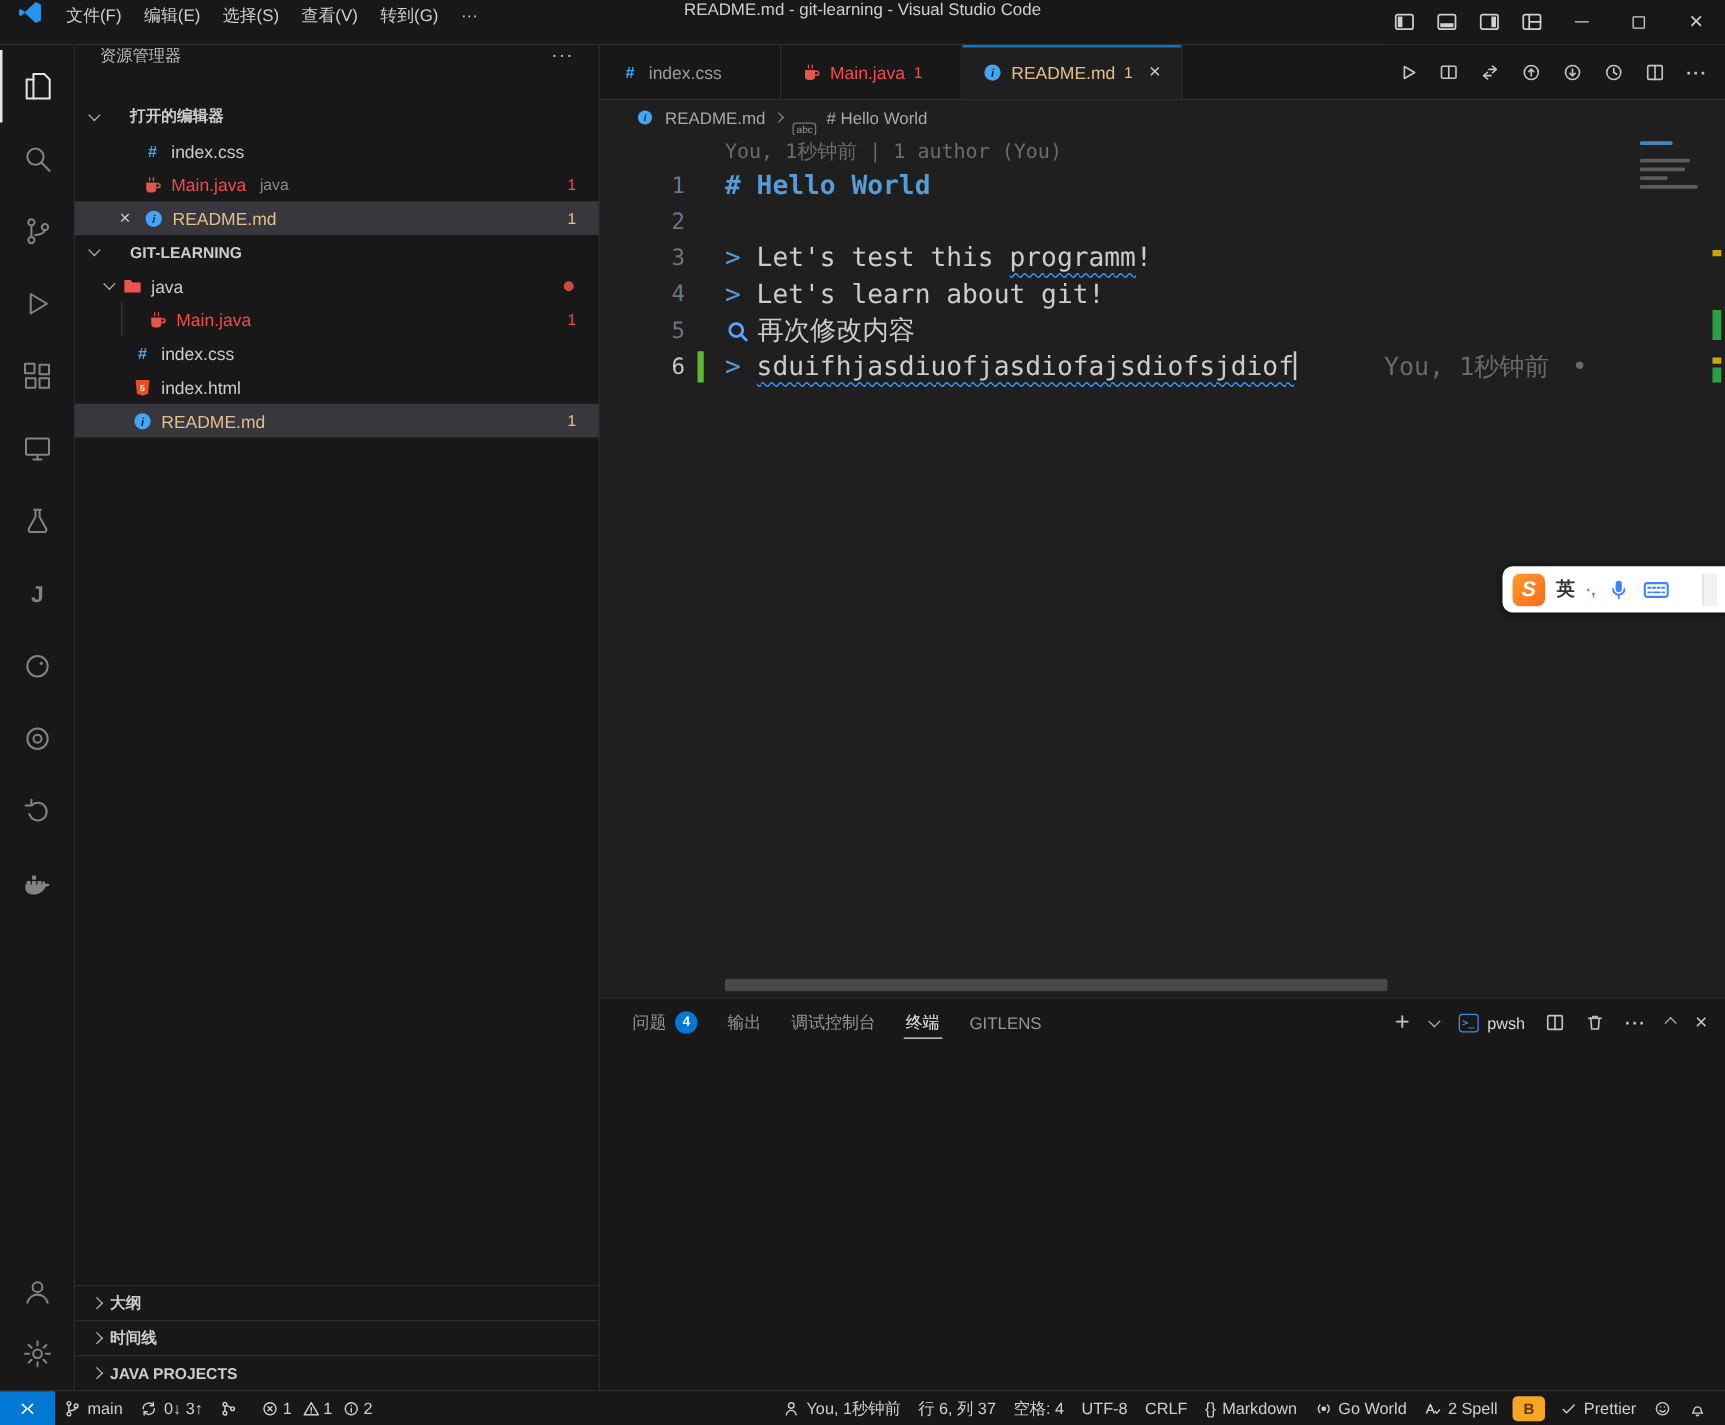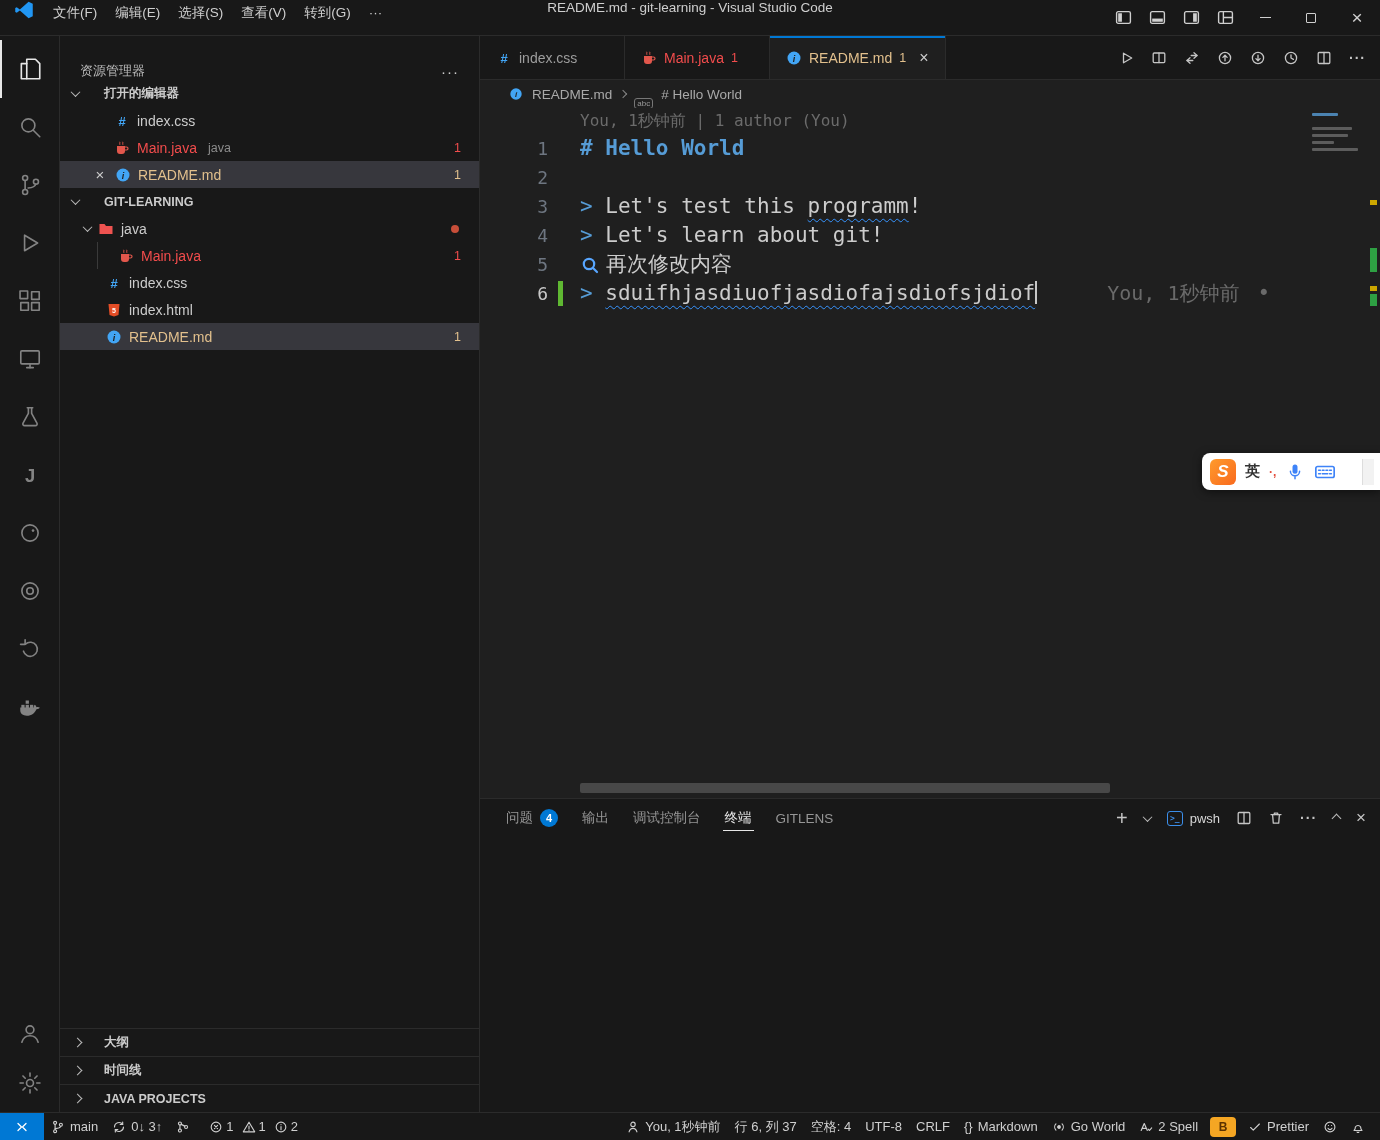--- a/index.html
+++ b/index.html
@@ -31,41 +31,41 @@
 
   
   .activitybar{width:60px;background:var(--bg2);border-right:1px solid var(--bd);display:flex;flex-direction:column;padding-top:4px;flex:none;}
   .ab-item{height:58px;display:flex;align-items:center;justify-content:center;color:#838383;cursor:pointer;flex:none;}
   .ab-item.active{color:#e7e7e7;box-shadow:inset 2px 0 0 #e7e7e7;}
   .ab-bottom{margin-top:auto;padding-bottom:4px;}
   .ab-bottom .ab-item{height:50px;}
 
   
   .sidebar{width:420px;background:var(--bg2);border-right:1px solid var(--bd);display:flex;flex-direction:column;font-size:14px;flex:none;}
-  .sb-title-row{height:44px;display:flex;align-items:flex-end;padding:0 20px;color:#bbb;font-size:13px;flex:none;}
+  .sb-title-row{height:44px;display:flex;align-items:flex-start;padding:0 20px;color:#bbb;font-size:13px;flex:none;}
   .sb-more{margin-left:auto;color:#ccc;font-size:15px;letter-spacing:1px;cursor:pointer;}
   .sec-header{height:27px;display:flex;align-items:center;gap:25px;padding-left:12px;font-weight:bold;font-size:12.5px;color:#ccc;flex:none;cursor:pointer;}
   .chev{display:inline-block;width:7px;height:7px;border-right:1.4px solid #bbb;border-bottom:1.4px solid #bbb;flex:none;}
   .chev.down{transform:rotate(45deg) translate(-1px,-1px);}
   .chev.right{transform:rotate(-45deg);}
   .chev.up{transform:rotate(-135deg);}
   .row{height:27px;display:flex;align-items:center;gap:7px;flex:none;position:relative;cursor:pointer;}
   .row.sel{background:var(--sel);}
   .badge{margin-left:auto;margin-right:18px;font-size:12.5px;}
   .red{color:var(--red);} .yel{color:var(--yel);} .dimtxt{color:#8c8c8c;font-size:12.5px;margin-left:4px;}
   .oe{padding-left:54px;}
   .oe.sel{padding-left:32px;}
   .close-x{width:16px;color:#ccc;font-size:15px;line-height:16px;text-align:center;flex:none;}
   .trow-folder{padding-left:24px;}
   .trow-child{padding-left:58px;}
   .trow-root{padding-left:46px;}
   .guide{position:absolute;left:37px;top:0;bottom:0;width:1px;background:#3a3a3a;}
   .mod-dot{width:8px;height:8px;border-radius:50%;background:#c74e39;margin-left:auto;margin-right:20px;}
   .fill{flex:1;}
-  .bsec{height:28px;border-top:1px solid var(--bd);display:flex;align-items:center;gap:23px;padding-left:14px;font-weight:bold;font-size:12.5px;flex:none;cursor:pointer;text-align:center;}
+  .bsec{height:28px;border-top:1px solid var(--bd);display:flex;align-items:center;gap:7px;padding-left:14px;font-weight:bold;font-size:12.5px;flex:none;cursor:pointer;text-align:center;}
   .fi{width:16px;height:16px;display:inline-flex;align-items:center;justify-content:center;flex:none;}
 
   
   .editor-area{width:900px;display:flex;flex-direction:column;flex:none;}
   .tabbar{height:44px;background:var(--bg2);display:flex;align-items:stretch;border-bottom:1px solid var(--bd);flex:none;}
   .tab{display:flex;align-items:center;gap:7px;padding:0 16px;border-right:1px solid var(--bd);color:var(--dim);font-size:14px;position:relative;cursor:pointer;min-width:145px;}
   .tab.active{background:var(--bg);color:var(--fg);}
   .tab.active::before{content:"";position:absolute;top:0;left:0;right:0;height:1.5px;background:var(--accent);}
   .tab-badge{font-size:12.5px;}
   .tab-close{margin-left:6px;font-size:16px;color:#ccc;}

